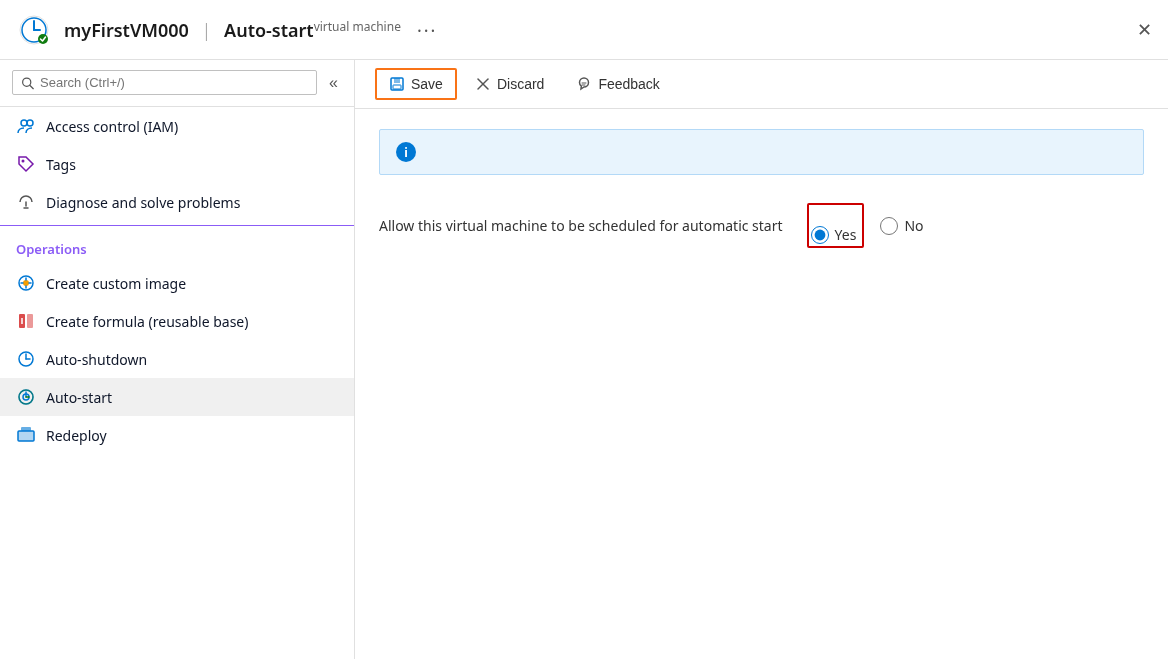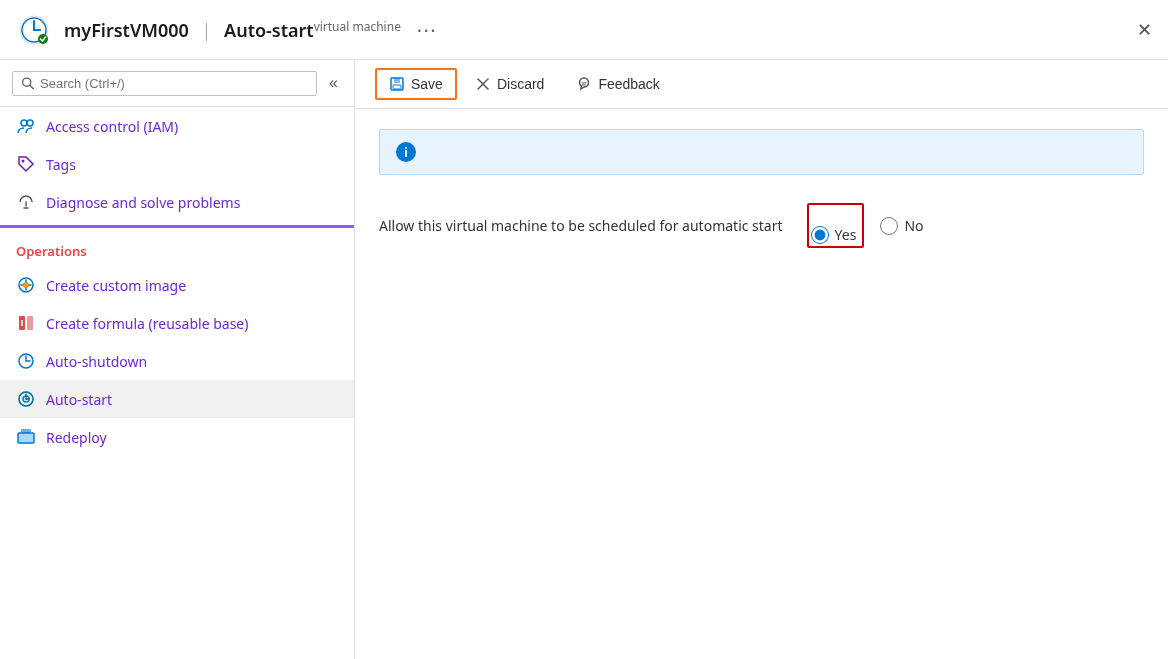--- a/index.html
+++ b/index.html
@@ -79,21 +79,21 @@
       flex-shrink: 0;
       border-right: 1px solid #e0e0e0;
       display: flex;
       flex-direction: column;
       height: 100%;
       overflow: hidden;
     }
 
     .sidebar-search-row {
       display: flex;
-      align-items: center;
+      align-items: flex-start;
       padding: 10px 12px;
       border-bottom: 1px solid #e0e0e0;
       gap: 8px;
     }
     .sidebar-search {
       flex: 1;
       display: flex;
       align-items: center;
       border: 1px solid #c0c0c0;
       border-radius: 2px;
@@ -122,40 +122,40 @@
       flex: 1;
       overflow-y: auto;
       overflow-x: hidden;
     }
     .sidebar-item {
       display: flex;
       align-items: center;
       padding: 9px 16px;
       cursor: pointer;
       gap: 10px;
-      color: #6d28d9;
+      color: #0f172a;
       font-size: 14px;
     }
     .sidebar-item.active {
       background: #f0f0f0;
     }
     .sidebar-item-icon {
       width: 20px;
       height: 20px;
       flex-shrink: 0;
       display: flex;
       align-items: center;
       justify-content: center;
     }
     .sidebar-section-title {
       font-size: 13px;
       font-weight: 600;
-      color: #ef4444;
+      color: #8b5cf6;
       padding: 14px 16px 6px 16px;
-      border-top: 3px solid #8b5cf6;
+      border-top: 1px solid #8b5cf6;
       margin-top: 4px;
     }
 
     
     .content-area {
       flex: 1;
       display: flex;
       flex-direction: column;
       overflow: hidden;
     }

